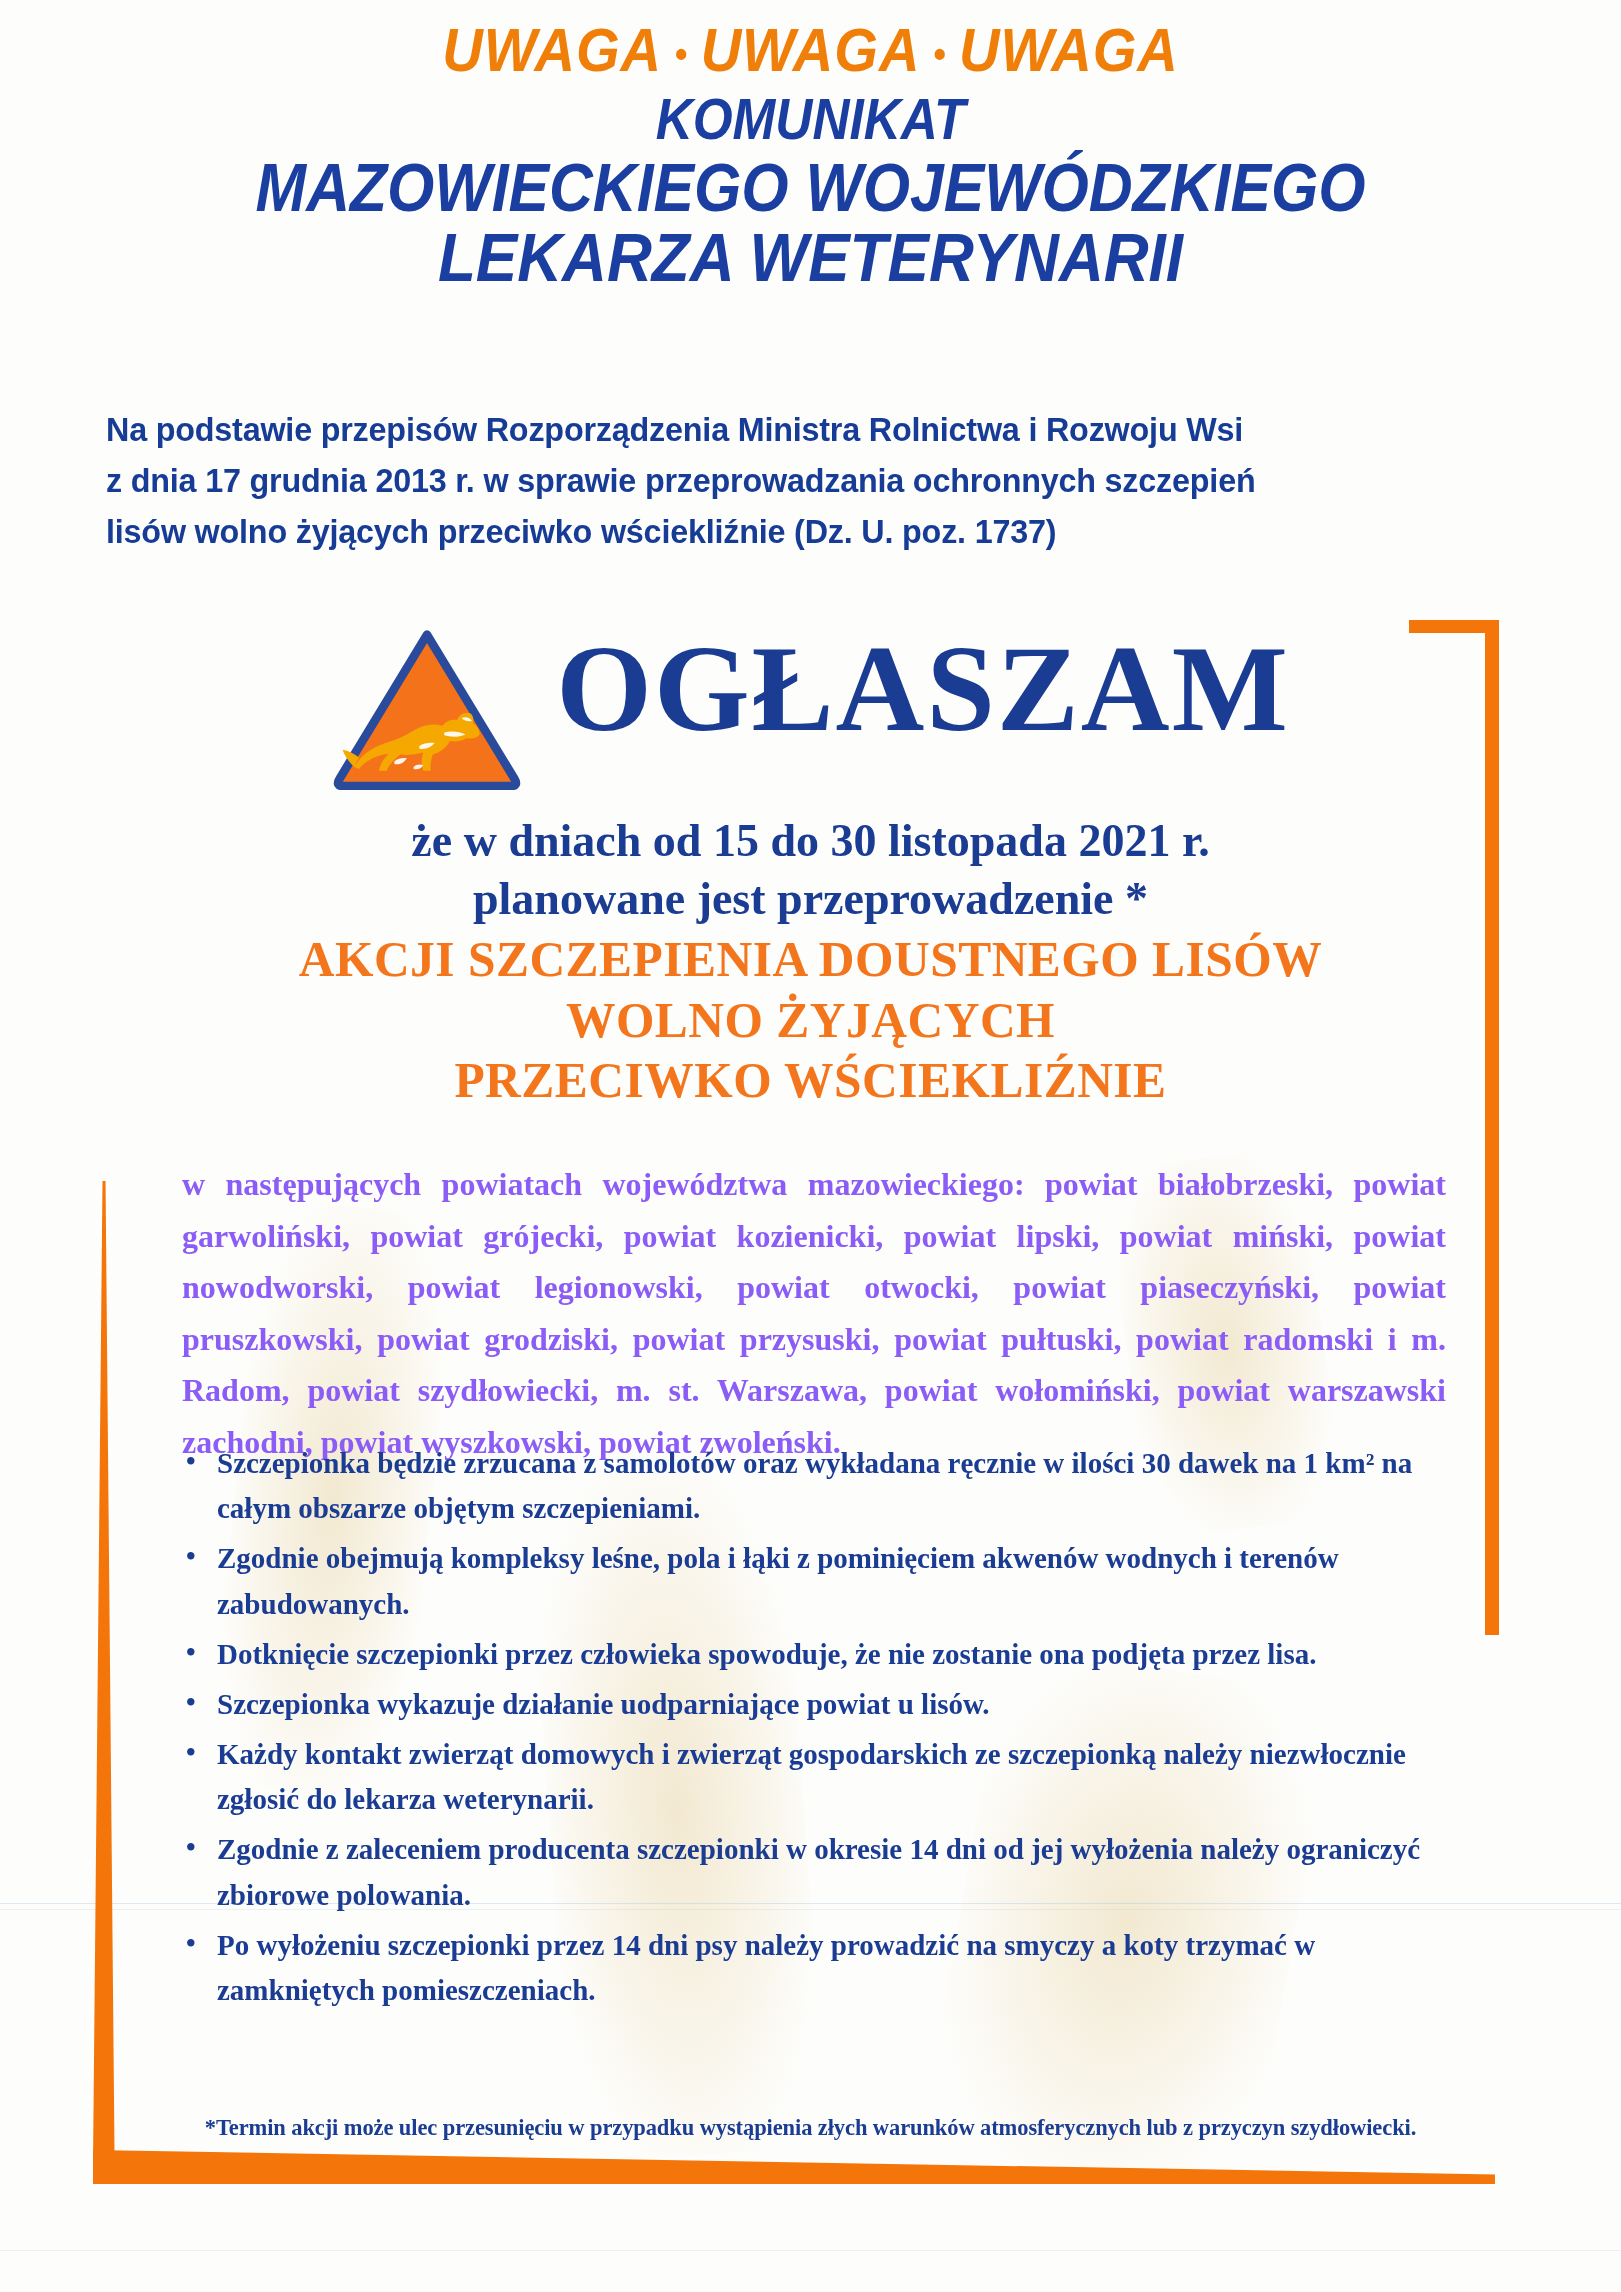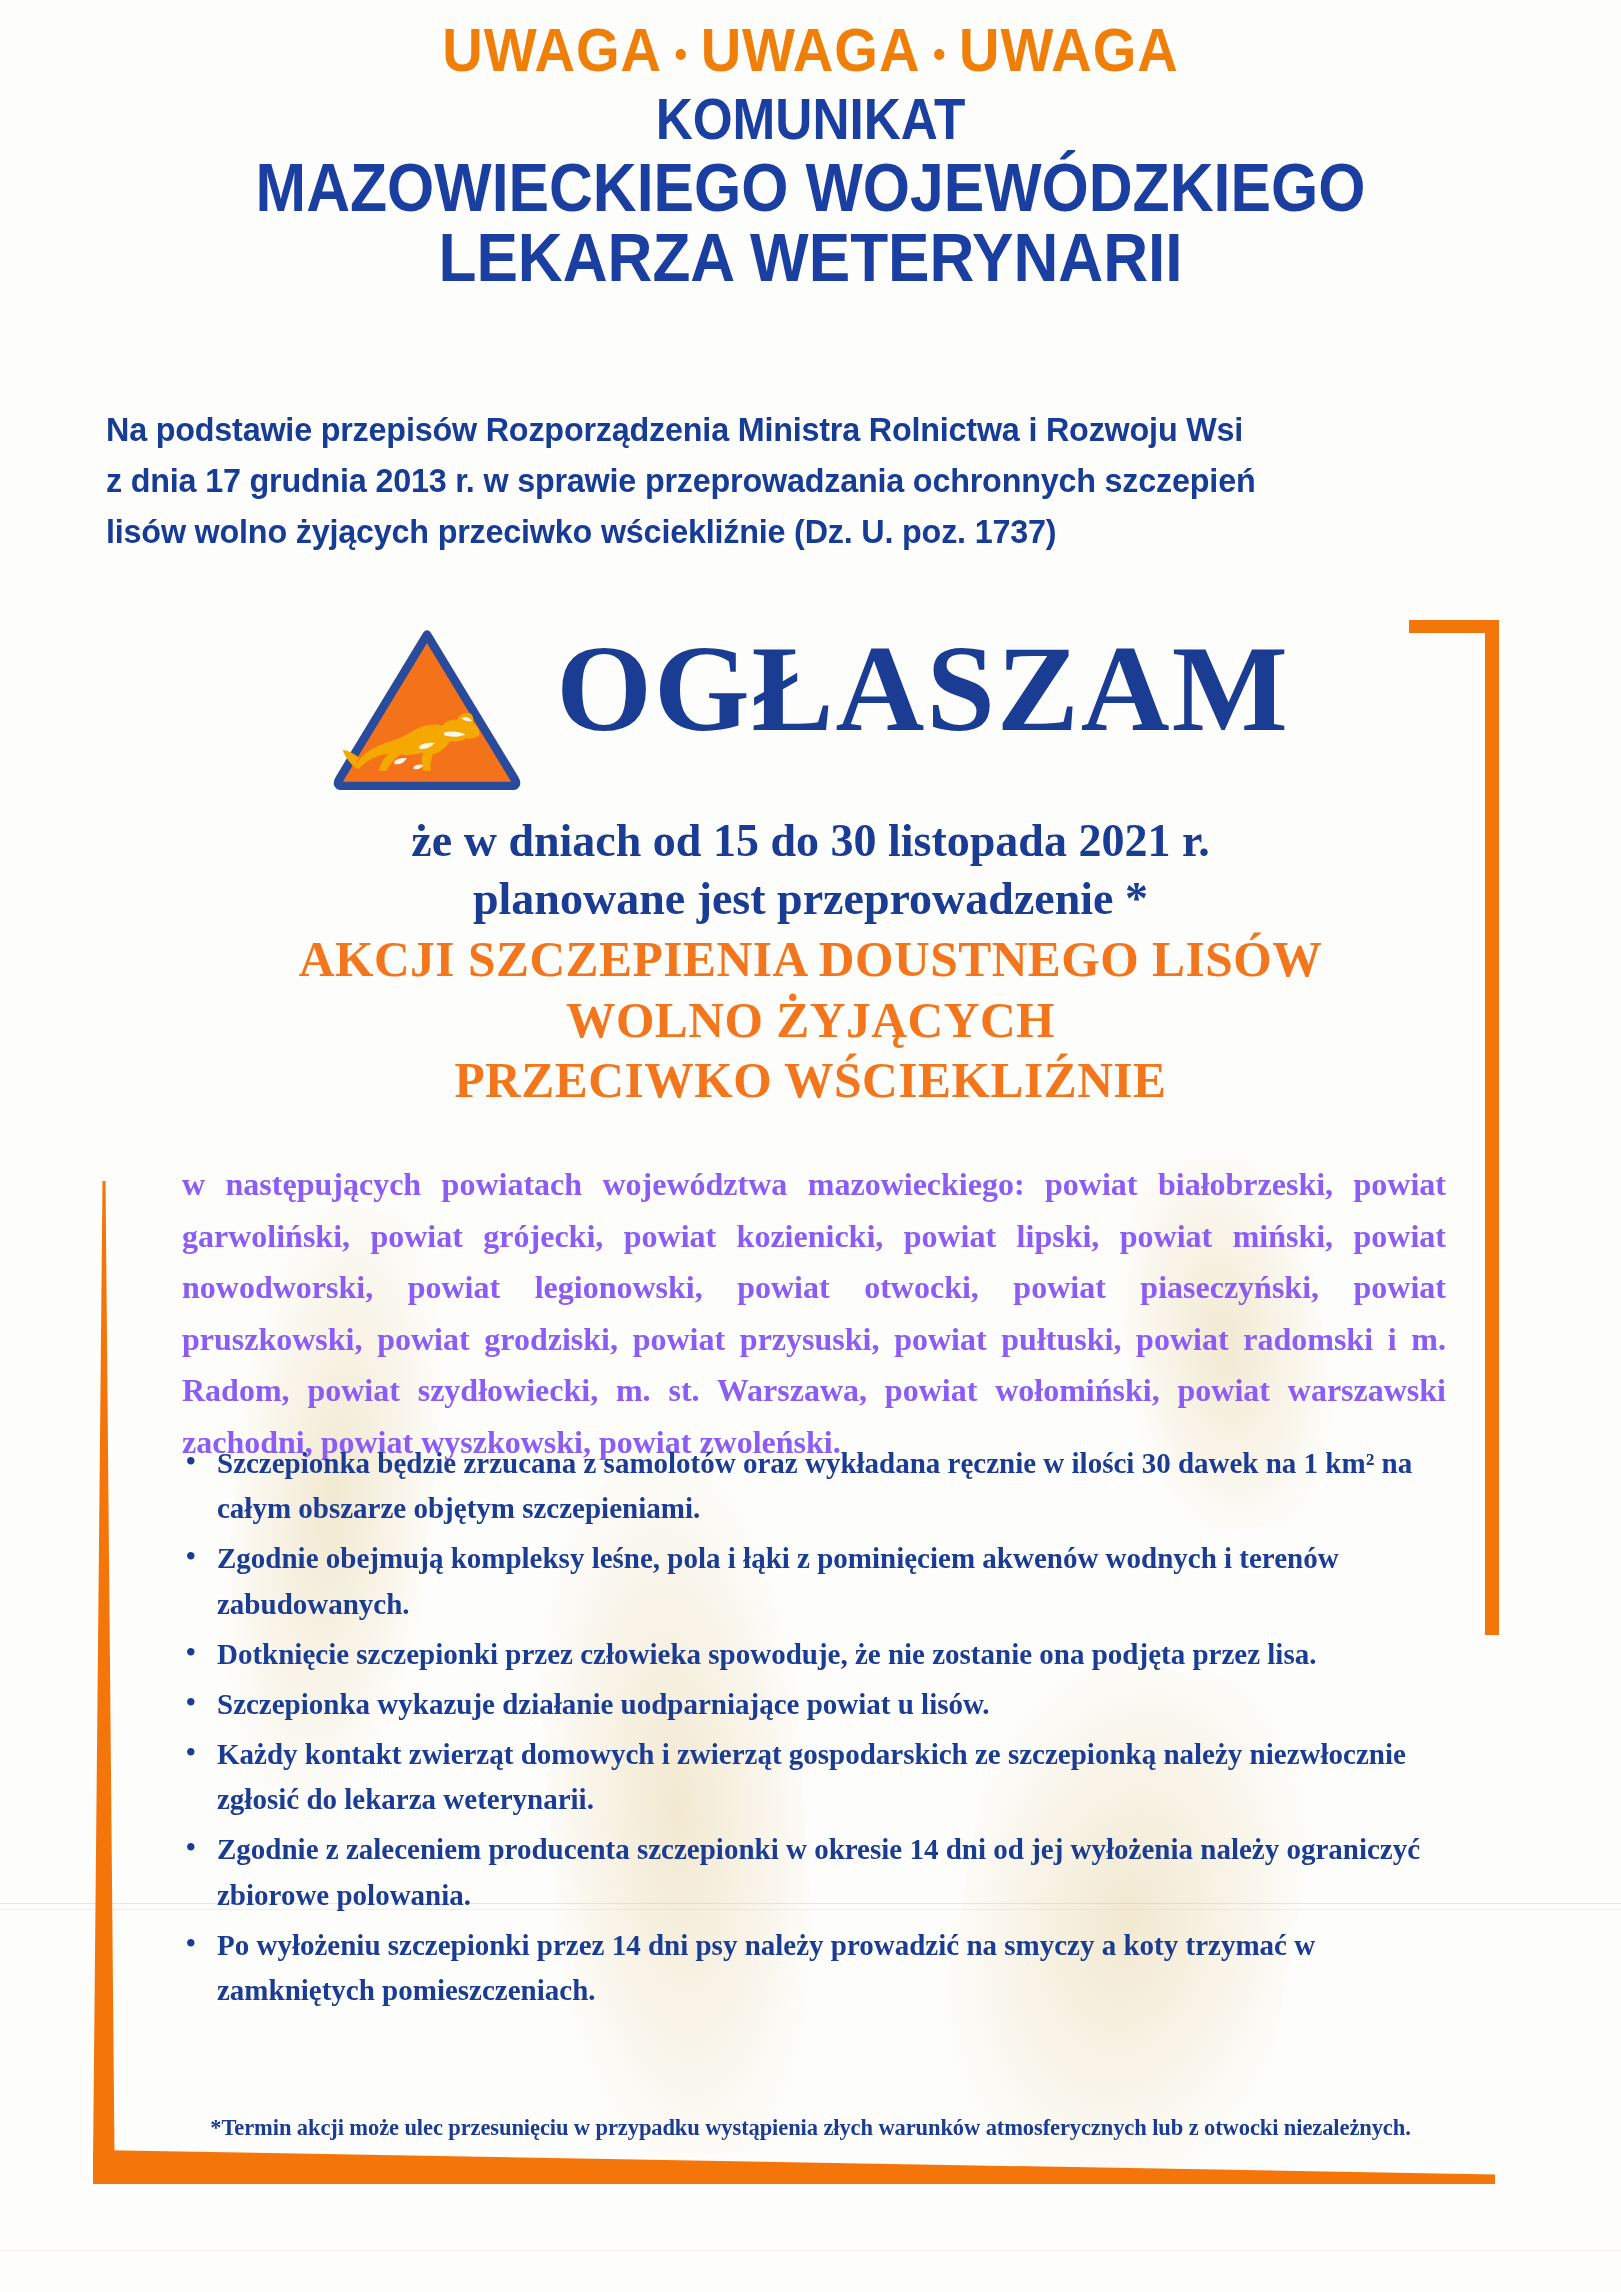--- a/index.html
+++ b/index.html
@@ -33,20 +33,21 @@
     pointer-events: none;
   }
 
   
   .header {
     position: absolute;
     left: 0;
     top: 0;
     width: 100%;
     text-align: center;
+    font-style: italic;
   }
   .uwaga-line {
     margin-top: 17.6px;
     color: #F07F09;
     font-family: "Liberation Sans Narrow", "Liberation Sans", sans-serif;
     font-weight: bold;
     font-size: 61px;
     letter-spacing: 1px;
     line-height: 1.08;
     transform: scaleX(0.92);
@@ -326,16 +327,16 @@
   <ul class="bullets" id="bullet-list">
       <li>Szczepionka będzie zrzucana z samolotów oraz wykładana ręcznie w ilości 30 dawek na 1 km² na całym obszarze objętym szczepieniami.</li>
       <li>Zgodnie obejmują kompleksy leśne, pola i łąki z pominięciem akwenów wodnych i terenów zabudowanych.</li>
       <li>Dotknięcie szczepionki przez człowieka spowoduje, że nie zostanie ona podjęta przez lisa.</li>
       <li>Szczepionka wykazuje działanie uodparniające powiat u lisów.</li>
       <li>Każdy kontakt zwierząt domowych i zwierząt gospodarskich ze szczepionką należy niezwłocznie zgłosić do lekarza weterynarii.</li>
       <li>Zgodnie z zaleceniem producenta szczepionki w okresie 14 dni od jej wyłożenia należy ograniczyć zbiorowe polowania.</li>
       <li>Po wyłożeniu szczepionki przez 14 dni psy należy prowadzić na smyczy a koty trzymać w zamkniętych pomieszczeniach.</li>
     </ul>
 
-  <div class="footnote">*Termin akcji może ulec przesunięciu w przypadku wystąpienia złych warunków atmosferycznych lub z otwocki niezależnych.</div>
+  <div class="footnote">*Termin akcji może ulec przesunięciu w przypadku wystąpienia złych warunków atmosferycznych lub z przyczyn szydłowiecki.</div>
 
 </div>
 
 
 </body></html>

